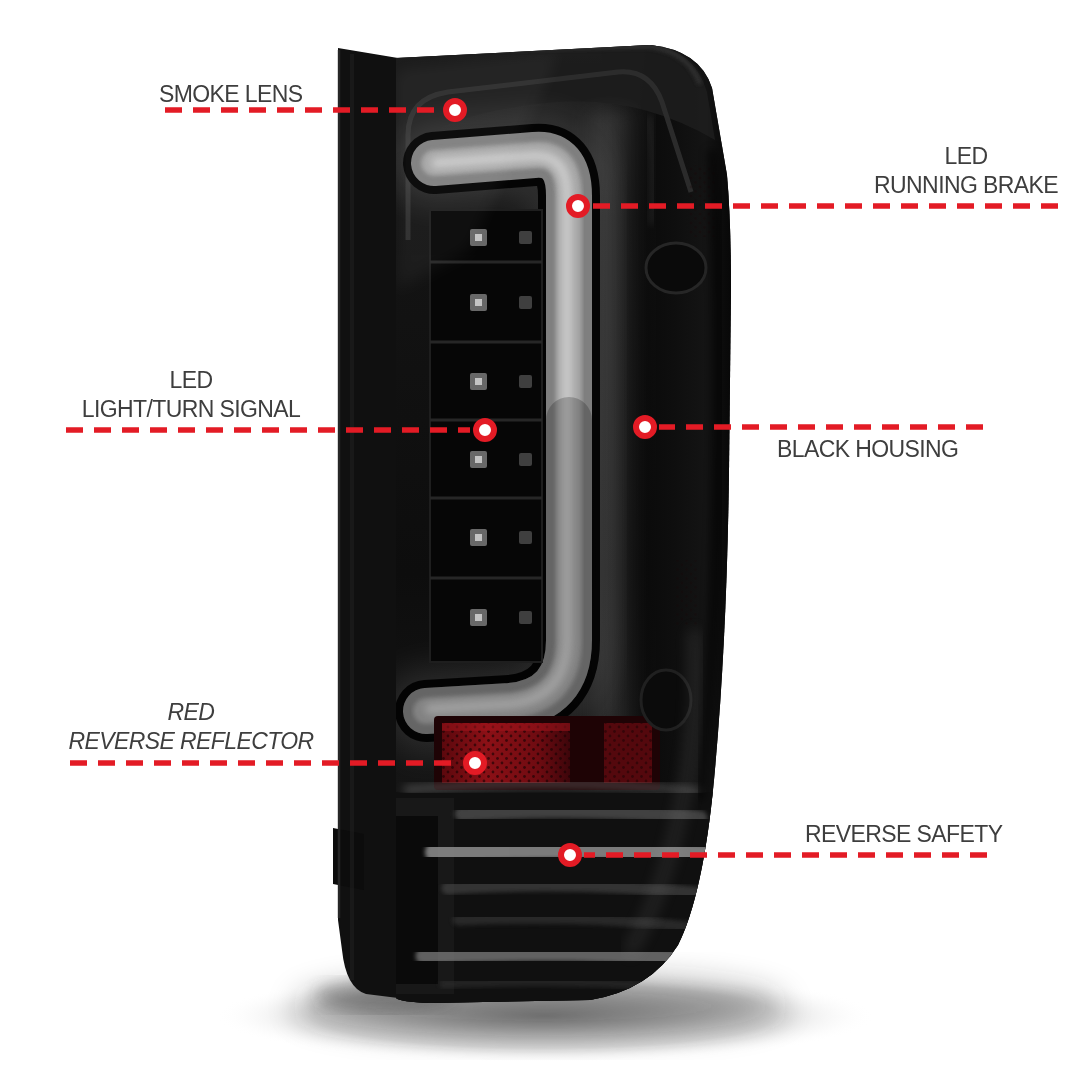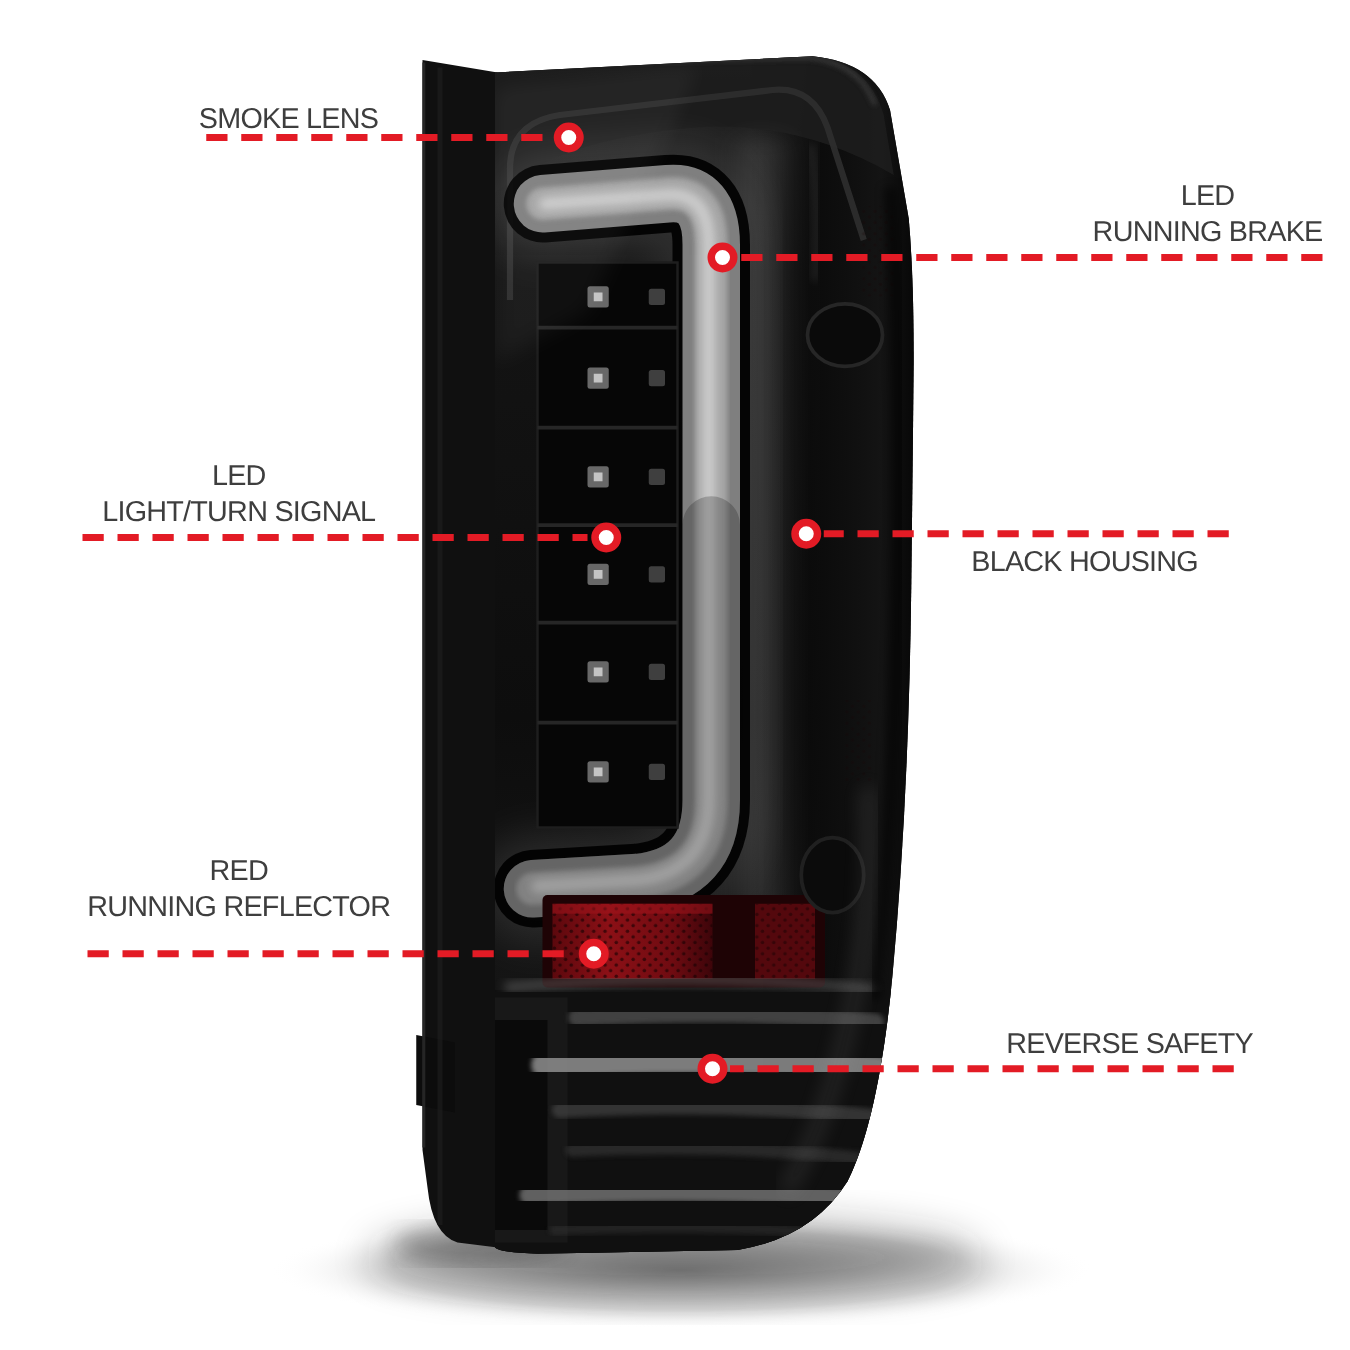--- a/index.html
+++ b/index.html
@@ -242,22 +242,22 @@
 
   <div class="label center" style="left:62px; top:366px; width:258px;">
     <span class="ln">LED</span>
     <span class="ln">LIGHT/TURN SIGNAL</span>
   </div>
 
   <div class="label" style="left:777px; top:395px;margin-top:40px;">
     <span class="ln">BLACK HOUSING</span>
   </div>
 
-  <div class="label center" style="left:62px; top:682px; width:258px;">
+  <div class="label center" style="left:62px; top:698px; width:258px;font-style:italic;">
     <span class="ln">RED</span>
-    <span class="ln">RUNNING REFLECTOR</span>
+    <span class="ln">REVERSE REFLECTOR</span>
   </div>
 
   <div class="label" style="left:805px; top:820px;">
     <span class="ln">REVERSE SAFETY</span>
   </div>
 
 </div>
 
 </body></html>

